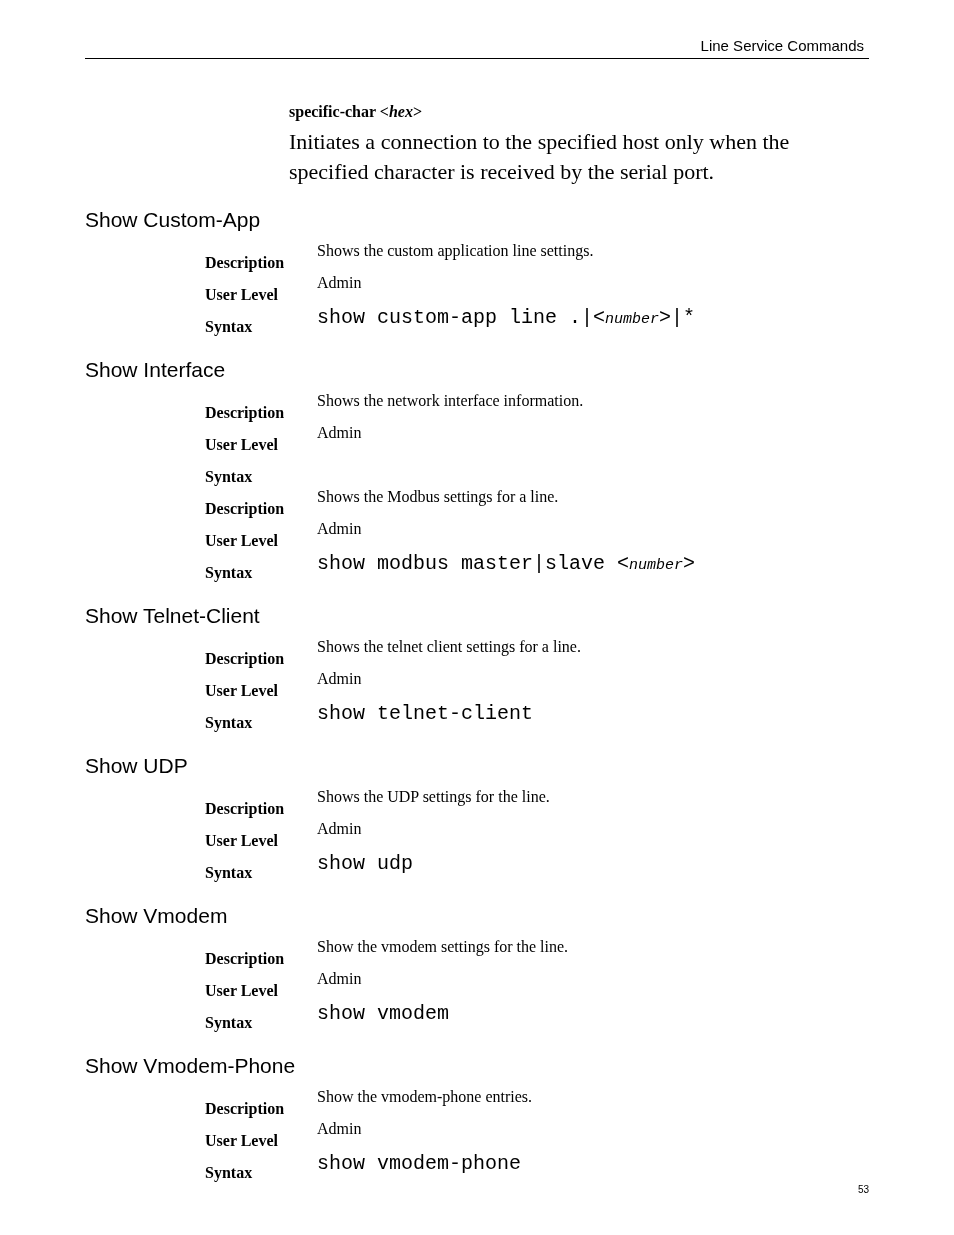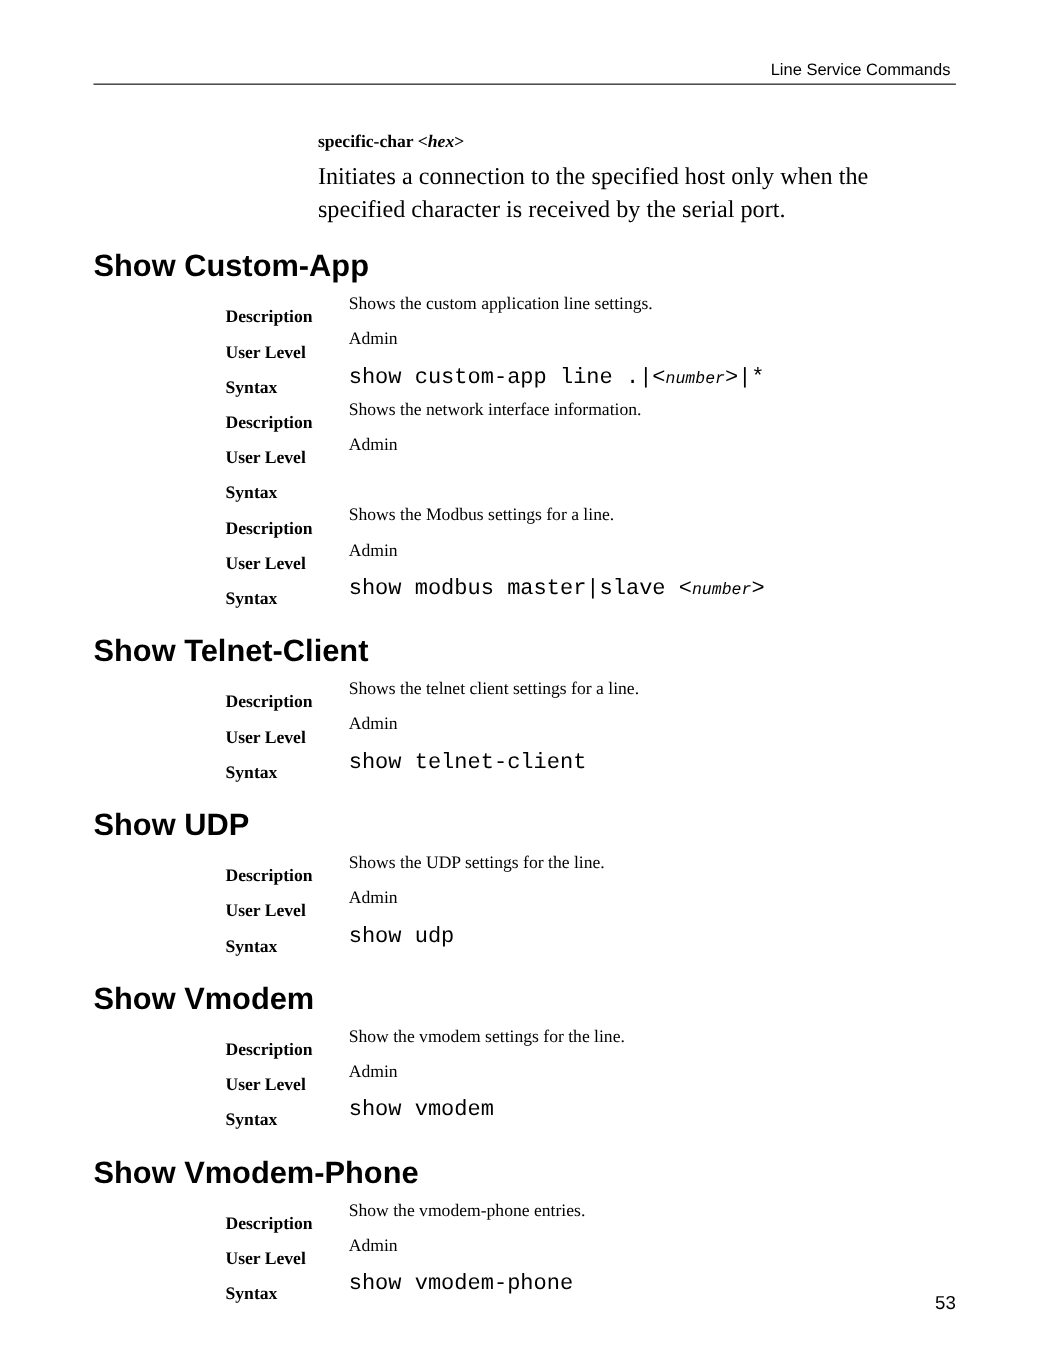--- a/index.html
+++ b/index.html
@@ -7,43 +7,43 @@
     padding: 0;
     font-family: "Times New Roman", Times, serif;
     background: #fff;
     color: #000;
     width: 954px;
     height: 1235px;
     box-sizing: border-box;
     position: relative;
   }
   .page {
-    padding: 55px 85px 40px 85px;
+    padding: 37px 85px 40px 85px;
     box-sizing: border-box;
     width: 100%;
     height: 100%;
     position: relative;
   }
   .header-right {
     text-align: right;
     font-size: 15px;
     font-family: Arial, Helvetica, sans-serif;
     color: #000;
     padding-right: 5px;
     margin-bottom: 4px;
   }
   .rule {
     border: none;
     border-top: 1px solid #000;
     margin: 0 0 44px 0;
   }
   h2.section-title {
     font-family: Arial, Helvetica, sans-serif;
-    font-weight: bold;
-    font-size: 28px;
+    font-weight: normal;
+    font-size: 21px;
     margin: 22px 0 10px 0;
     color: #000;
   }
   .intro-block {
     margin-left: 204px;
     margin-bottom: 8px;
     margin-top: 36px;
   }
   .option-title {
     font-family: "Times New Roman", Times, serif;
@@ -85,21 +85,21 @@
     font-style: italic;
     font-weight: normal;
     font-size: 15px;
     text-align: center;
   }
   .page-num {
     position: absolute;
     bottom: 40px;
     right: 85px;
     font-family: Arial, Helvetica, sans-serif;
-    font-size: 17px;
+    font-size: 10px;
   }
 </style>
 </head>
 <body>
 
 <div class="page">
 
   <div class="header-right">Line Service Commands</div>
   <hr class="rule">
 
@@ -119,20 +119,21 @@
         </div>
         <div class="cmd-row">
           <div class="cmd-label">User Level</div>
           <div class="cmd-value">Admin</div>
         </div>
         <div class="cmd-row">
           <div class="cmd-label">Syntax</div>
           <div class="cmd-value"><span class="mono">show custom-app line .|&lt;</span><span class="mono-ital">number</span><span class="mono">&gt;|*</span></div>
         </div>
       </div>
+      <h2 class="section-title">Show Interface</h2>
       <div class="cmd-block">
         <div class="cmd-row">
           <div class="cmd-label">Description</div>
           <div class="cmd-value">Shows the network interface information.</div>
         </div>
         <div class="cmd-row">
           <div class="cmd-label">User Level</div>
           <div class="cmd-value">Admin</div>
         </div>
         <div class="cmd-row">

